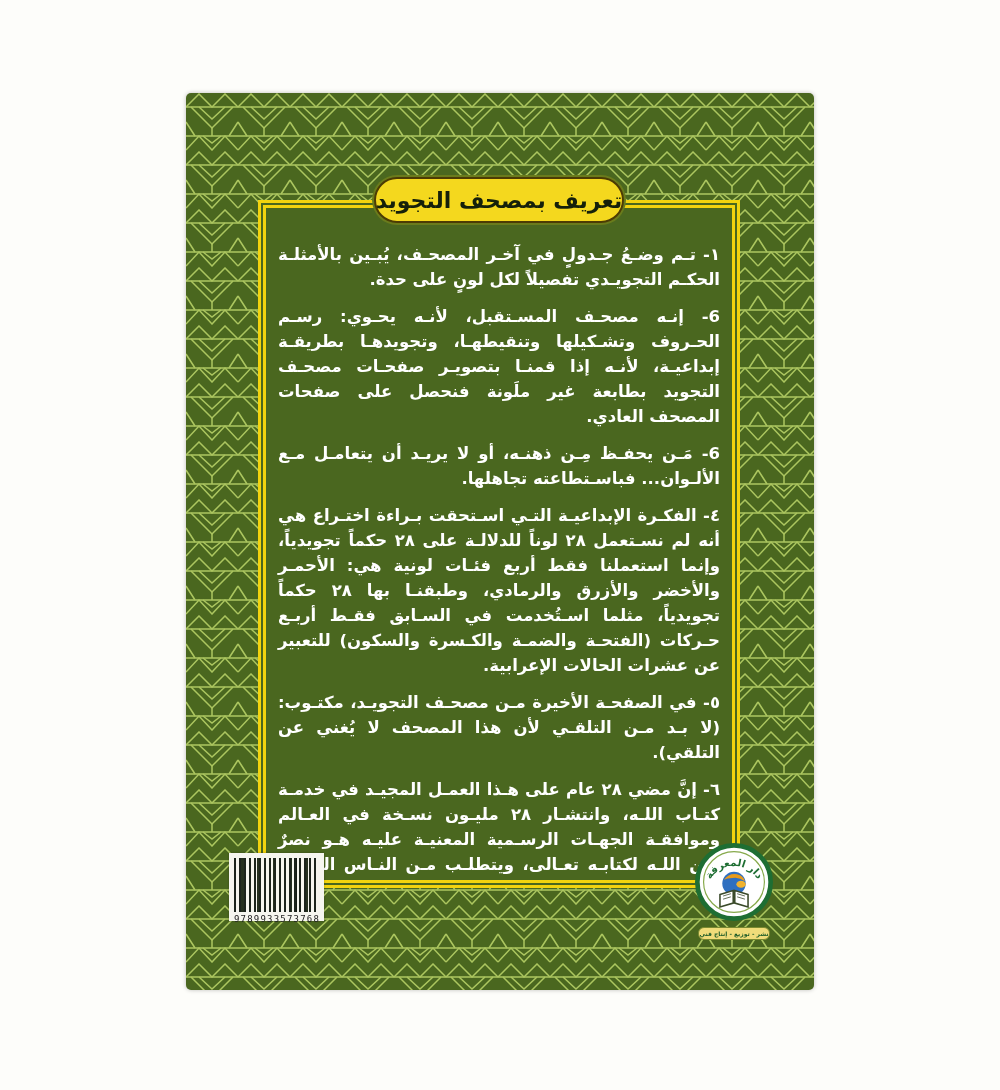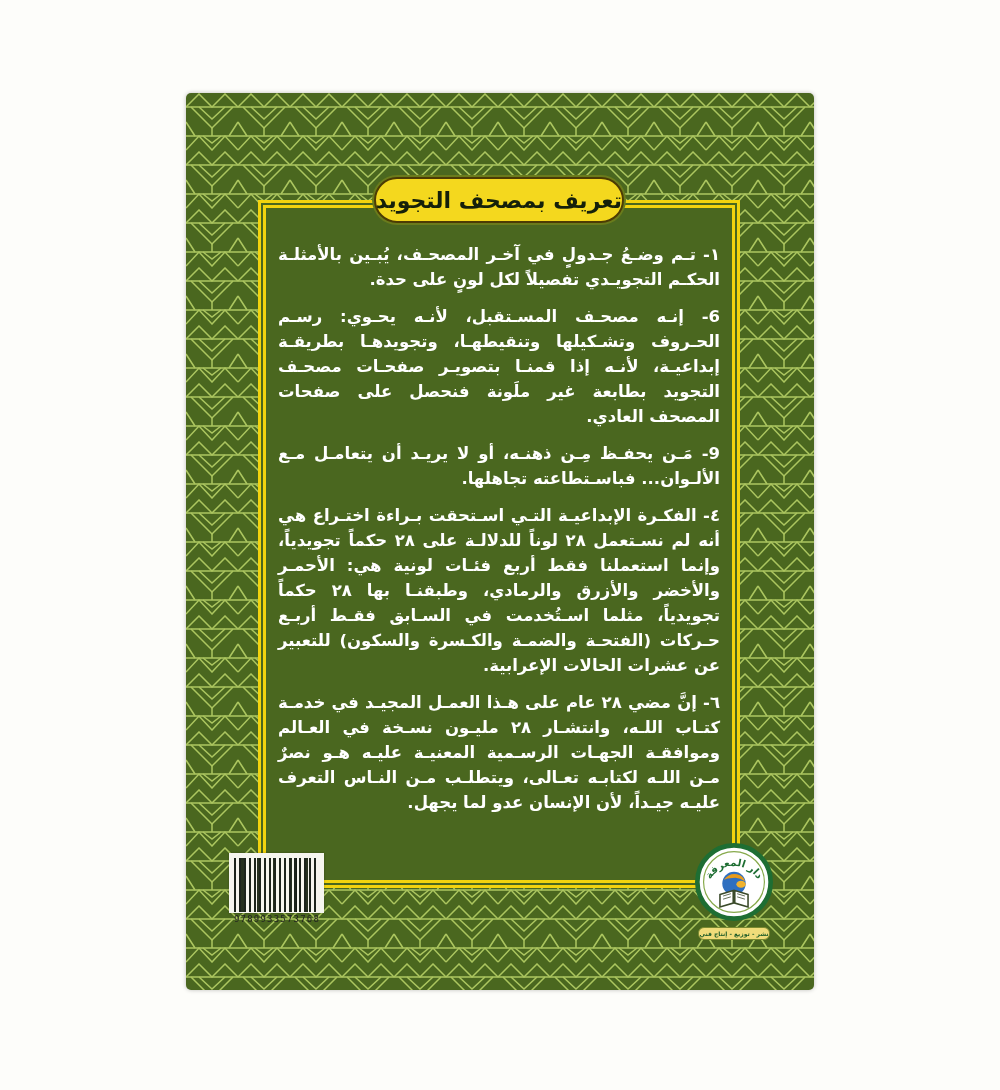--- a/index.html
+++ b/index.html
@@ -25,29 +25,29 @@
     color:#ffffff; font-weight:700;
     font-size:16.5px; line-height:25px;
     padding:26px 8px 4px 8px;
     overflow:hidden;
   }
   .text-area p { margin-bottom:12px; text-align:justify; }
 
   .title-badge {
     position:absolute; left:188px; top:84px; width:250px; height:46px;
     background:#f4d81e; border:2.5px solid #4c3c04; border-radius:24px;
-    display:flex; align-items:center; justify-content:flex-end;
+    display:flex; align-items:center; justify-content:center;
     z-index:4; box-shadow:0 0 0 2px #6a7b1c;
   }
   .title-badge span {
     color:#15200a; font-size:22px; font-weight:700; direction:rtl; white-space:nowrap;
   }
 
   .barcode-box {
-    position:absolute; left:43px; top:760px; width:95px; height:60px;
+    position:absolute; left:43px; top:760px; width:95px; height:68px;
     background:#f6f6ef; z-index:5; padding:5px 5px 2px 5px;
     box-shadow:0 0 2px rgba(0,0,0,.3);
   }
   .barcode-bars {
     width:100%; height:54px;
     background:
       repeating-linear-gradient(90deg, #1c241c 0 2px, transparent 2px 5px),
       repeating-linear-gradient(90deg, transparent 0 7px, #25301f 7px 10px, transparent 10px 16px),
       repeating-linear-gradient(90deg, transparent 0 23px, #141a12 23px 26px, transparent 26px 37px);
     background-color:#f6f6ef;
@@ -87,22 +87,23 @@
           </g>
         </pattern>
       </defs>
       <rect width="628" height="897" fill="url(#geo)"></rect>
     </svg>
 
     <div class="frame-panel">
       <div class="text-area">
         <p>١- تـم وضـعُ جـدولٍ في آخـر المصحـف، يُبـين بالأمثلـة الحكـم التجويـدي تفصيلاً لكل لونٍ على حدة.</p>
         <p>6- إنـه مصحـف المسـتقبل، لأنـه يحـوي: رسـم الحـروف وتشـكيلها وتنقيطهـا، وتجويدهـا بطريقـة إبداعيـة، لأنـه إذا قمنـا بتصويـر صفحـات مصحـف التجويد بطابعة غير ملَونة فنحصل على صفحات المصحف العادي.</p>
-        <p>9- مَـن يحفـظ مِـن ذهنـه، أو لا يريـد أن يتعامـل مـع الألـوان... فباسـتطاعته تجاهلها.</p>
+        <p>6- مَـن يحفـظ مِـن ذهنـه، أو لا يريـد أن يتعامـل مـع الألـوان... فباسـتطاعته تجاهلها.</p>
         <p>٤- الفكـرة الإبداعيـة التـي اسـتحقت بـراءة اختـراع هي أنه لم نسـتعمل ٢٨ لوناً للدلالـة على ٢٨ حكماً تجويدياً، وإنما استعملنا فقط أربع فئـات لونية هي: الأحمـر والأخضر والأزرق والرمادي، وطبقنـا بها ٢٨ حكماً تجويدياً، مثلما اسـتُخدمت في السـابق فقـط أربـع حـركات (الفتحـة والضمـة والكـسرة والسكون) للتعبير عن عشرات الحالات الإعرابية.</p>
+        <p>٥- في الصفحـة الأخيرة مـن مصحـف التجويـد، مكتـوب: (لا بـد مـن التلقـي لأن هذا المصحف لا يُغني عن التلقي).</p>
         <p>٦- إنَّ مضي ٢٨ عام على هـذا العمـل المجيـد في خدمـة كتـاب اللـه، وانتشـار ٢٨ مليـون نسـخة في العـالم وموافقـة الجهـات الرسـمية المعنيـة عليـه هـو نصرٌ مـن اللـه لكتابـه تعـالى، ويتطلـب مـن النـاس التعرف عليـه جيـداً، لأن الإنسان عدو لما يجهل.</p>
 
       </div>
     </div>
 
     <div class="title-badge">
       <span>تعريف بمصحف التجويد</span>
     </div>
 
     <div class="barcode-box">

